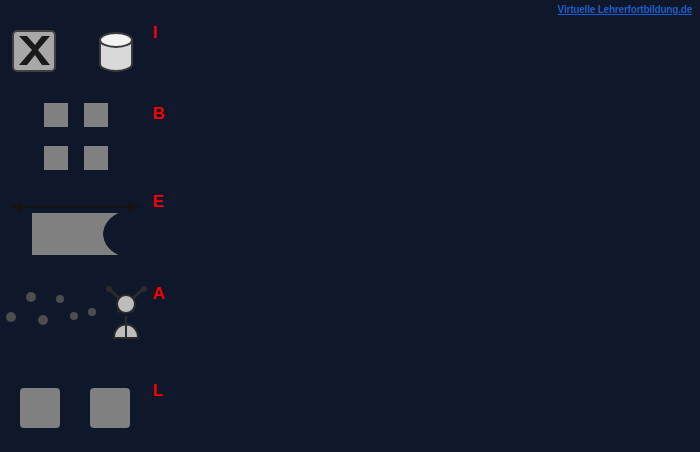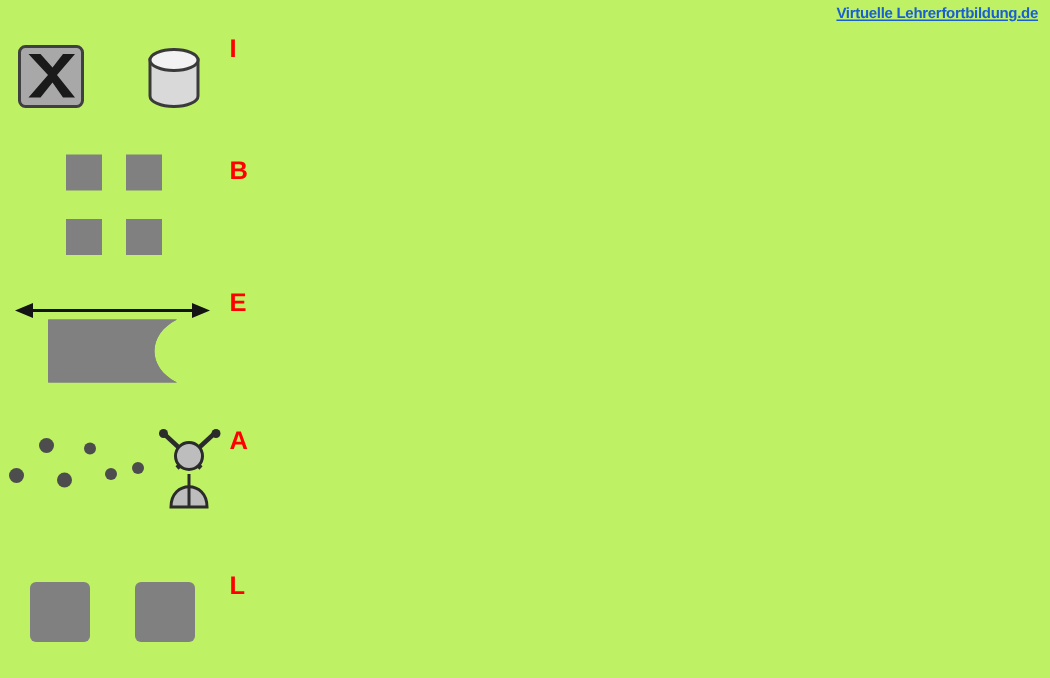--- a/index.html
+++ b/index.html
@@ -4,21 +4,21 @@
 <style>
   html, body {
     margin: 0;
     padding: 0;
     background: #000000;
   }
   #page {
     position: relative;
     width: 700px;
     height: 452px;
-    background: #bef264;
+    background: #0f172a;
     font-family: "Liberation Sans", sans-serif;
     overflow: hidden;
   }
   
   .top-link {
     position: absolute;
     top: 4px;
     right: 8px;
     font-size: 10px;
     font-weight: bold;

